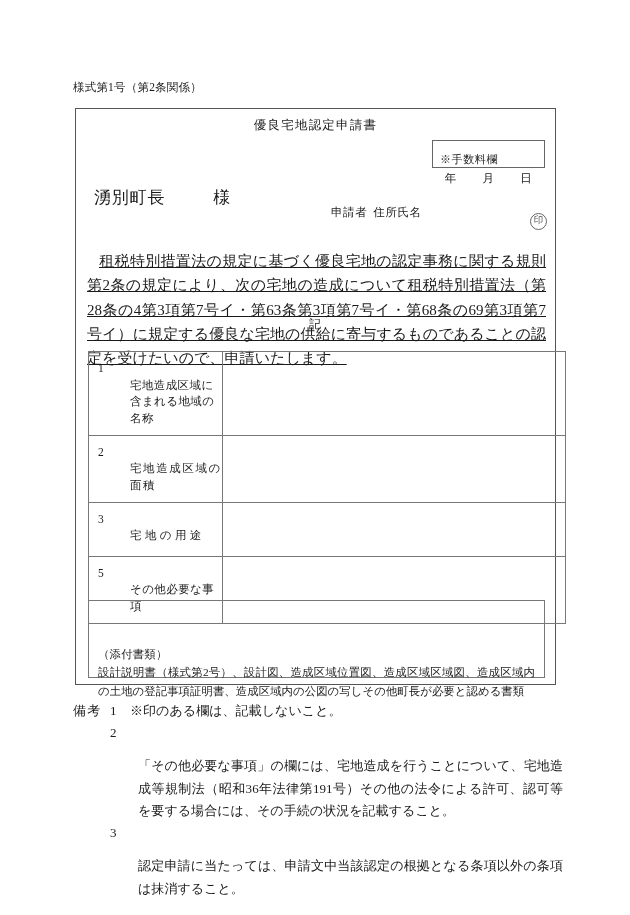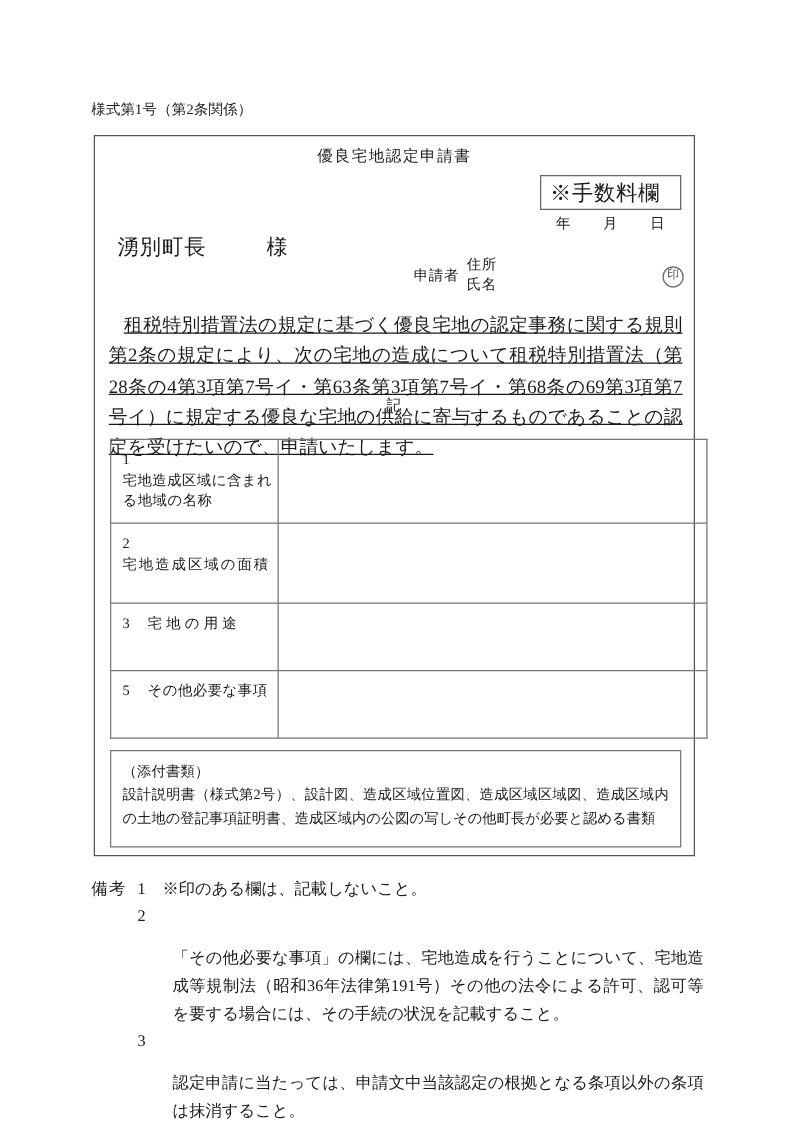--- a/index.html
+++ b/index.html
@@ -61,23 +61,23 @@
   
   .fee-box {
     position: absolute;
     left: 356px;
     top: 31px;
     width: 113px;
     height: 28px;
     border: 1px solid #666;
     box-sizing: border-box;
     display: flex;
-    align-items: center;
+    align-items: flex-end;
     padding-left: 7px;
-    font-size: 17px;
+    font-size: 11px;
     letter-spacing: 0.6px;
   }
   .fee-date {
     position: absolute;
     left: 356px;
     top: 62px;
     width: 113px;
     display: flex;
     justify-content: space-around;
     font-size: 11.5px;
@@ -104,21 +104,21 @@
     align-items: center;
     font-size: 11.5px;
     white-space: nowrap;
   }
   .applicant-label {
     letter-spacing: 0.6px;
     margin-right: 6px;
   }
   .applicant-fields {
     display: flex;
-    flex-direction: column;
+    flex-direction: row;
     line-height: 1.35;
     letter-spacing: 0.6px;
   }
   .seal {
     position: absolute;
     left: 454px;
     top: 104px;
     width: 15px;
     height: 15px;
     border: 1.1px solid #666;
@@ -176,39 +176,40 @@
   .row-h-std  { height: 37px; }
 
   .item-num {
     display: inline-block;
     width: 20px;
     text-align: left;
   }
   .item-text {
     display: inline-block;
     vertical-align: top;
+    margin-left: 32px;
   }
   .spread-3 { letter-spacing: 3.4px; }
   .spread-2 { letter-spacing: 1.6px; }
   .spread-1 { letter-spacing: 0.4px; }
 
   
   .attachment-box {
     position: absolute;
     left: 12px;
     top: 491px;
     width: 457px;
     height: 78px;
     border: 1px solid #777;
     box-sizing: border-box;
     padding: 8px 9px 0 9px;
     font-size: 11.4px;
     line-height: 1.6;
   }
-  .attachment-title { letter-spacing: 0.2px; }
+  .attachment-title { letter-spacing: 0.2px; margin-top: 36px; }
   .attachment-body {
     text-align: justify;
     text-justify: inter-character;
     letter-spacing: 0.05px;
   }
 
   
   .notes {
     position: absolute;
     left: 73px;

